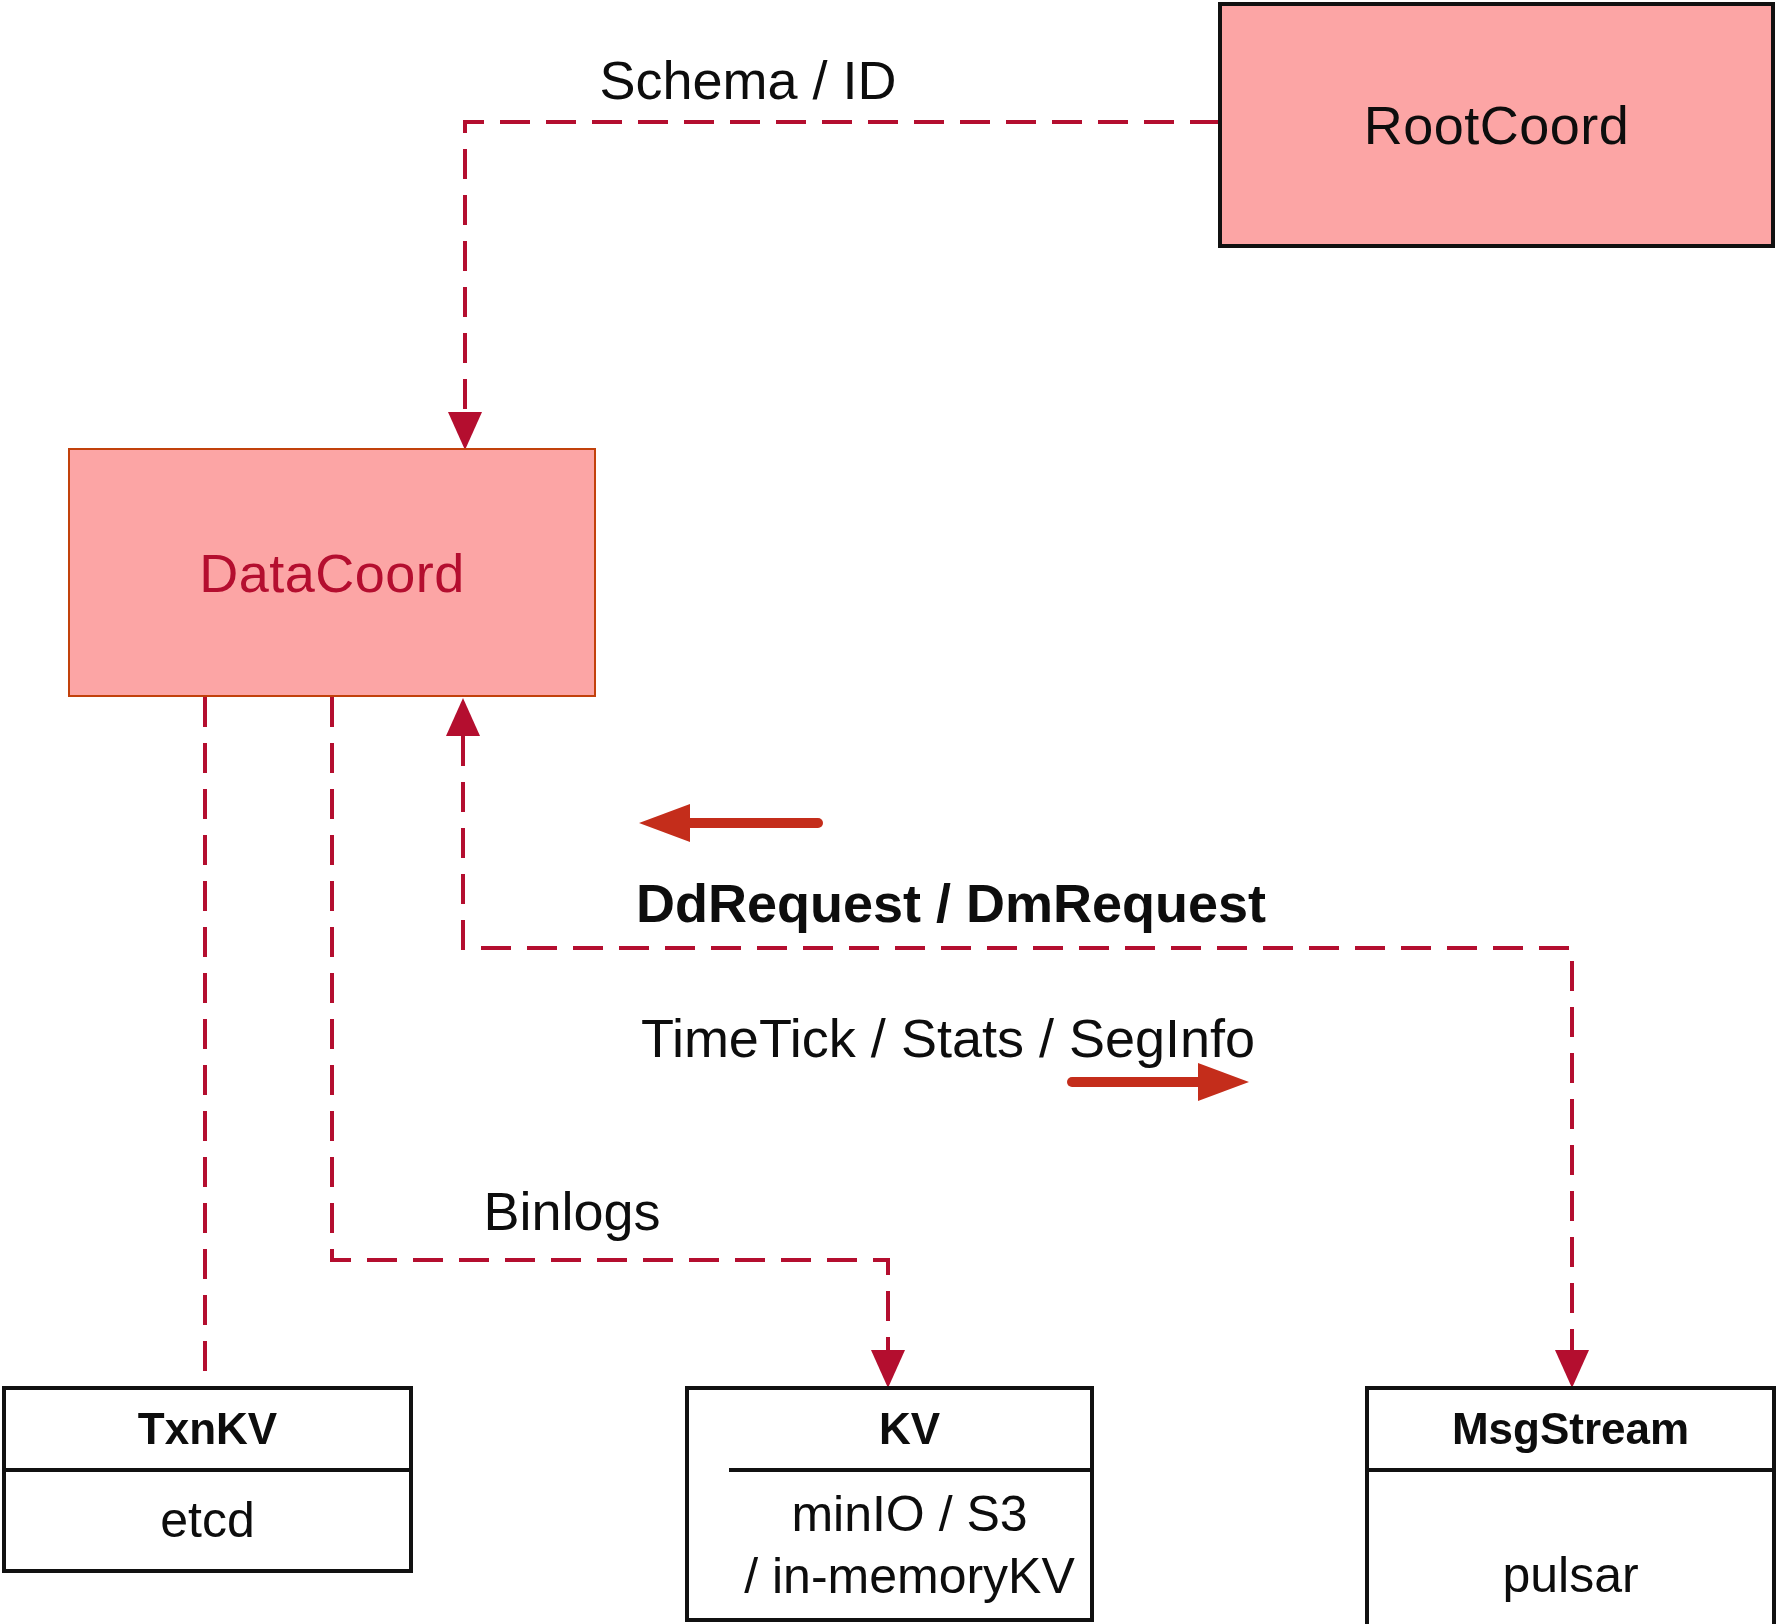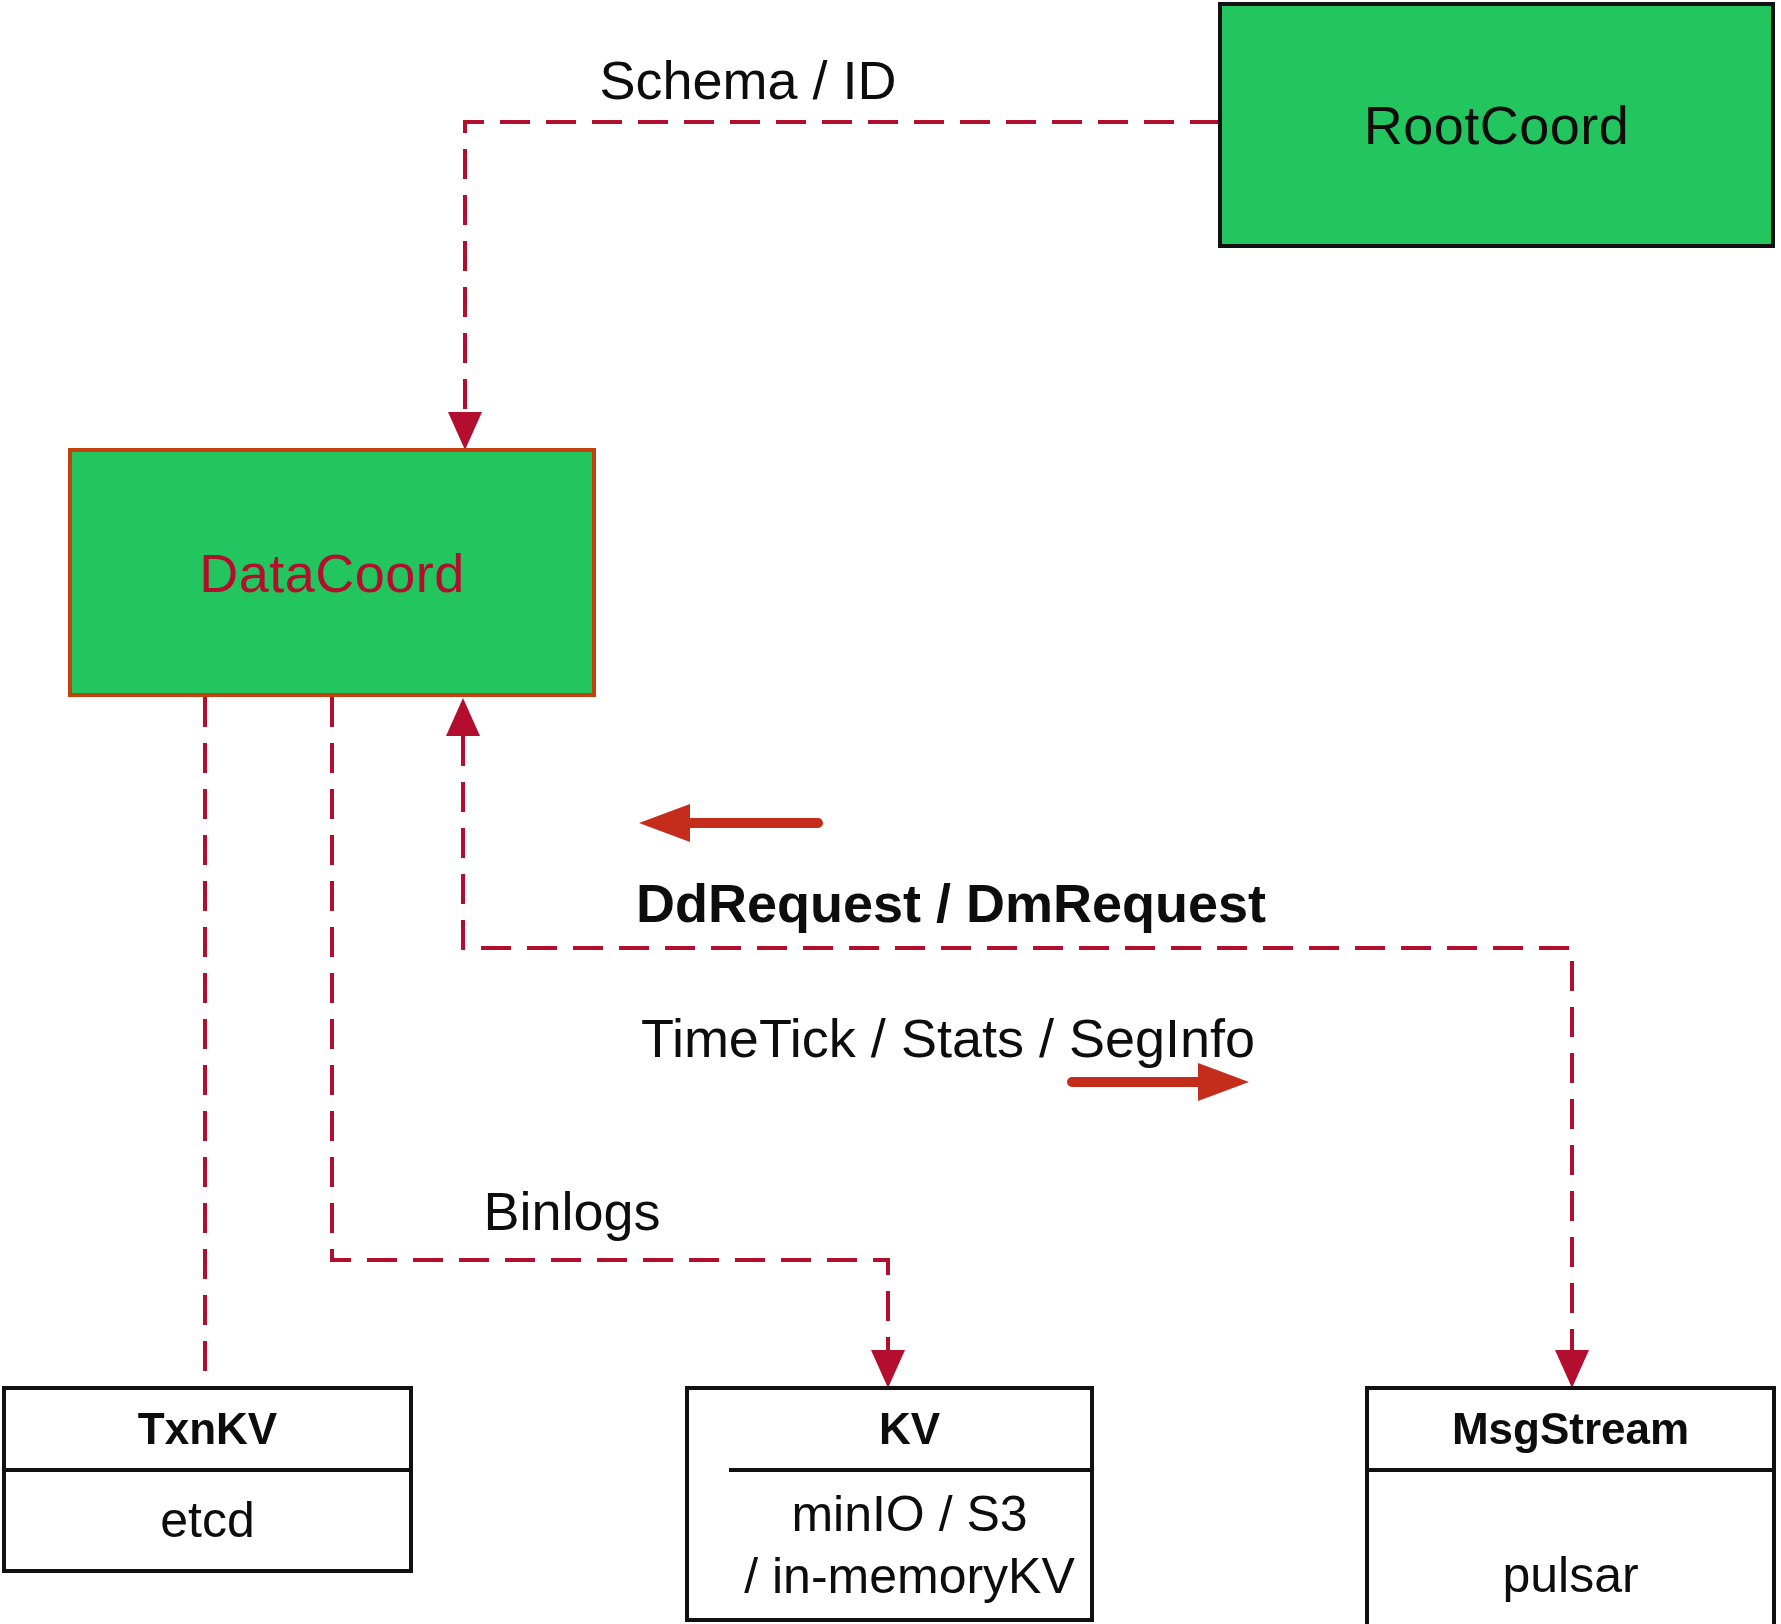--- a/index.html
+++ b/index.html
@@ -18,37 +18,37 @@
   .edges-layer {
     position: absolute;
     left: 0;
     top: 0;
     width: 1781px;
     height: 1624px;
   }
   .node {
     position: absolute;
     box-sizing: border-box;
-    background: #22c55e;
+    background: #fca5a5;
   }
   .node.simple {
     display: flex;
     align-items: center;
     justify-content: center;
     font-size: 54px;
     letter-spacing: 0.5px;
   }
   .node.rootcoord {
     left: 1218px; top: 2px; width: 557px; height: 246px;
     border: 4px solid #111111;
     color: #0d0d0d;
   }
   .node.datacoord {
     left: 68px; top: 448px; width: 528px; height: 249px;
-    border: 4px solid #c2410c;
+    border: 2px solid #c2410c;
     color: #b40e2f;
   }
   .entity {
     position: absolute;
     box-sizing: border-box;
     border: 4px solid #111111;
     background: #ffffff;
     display: flex;
     flex-direction: column;
     color: #0d0d0d;

